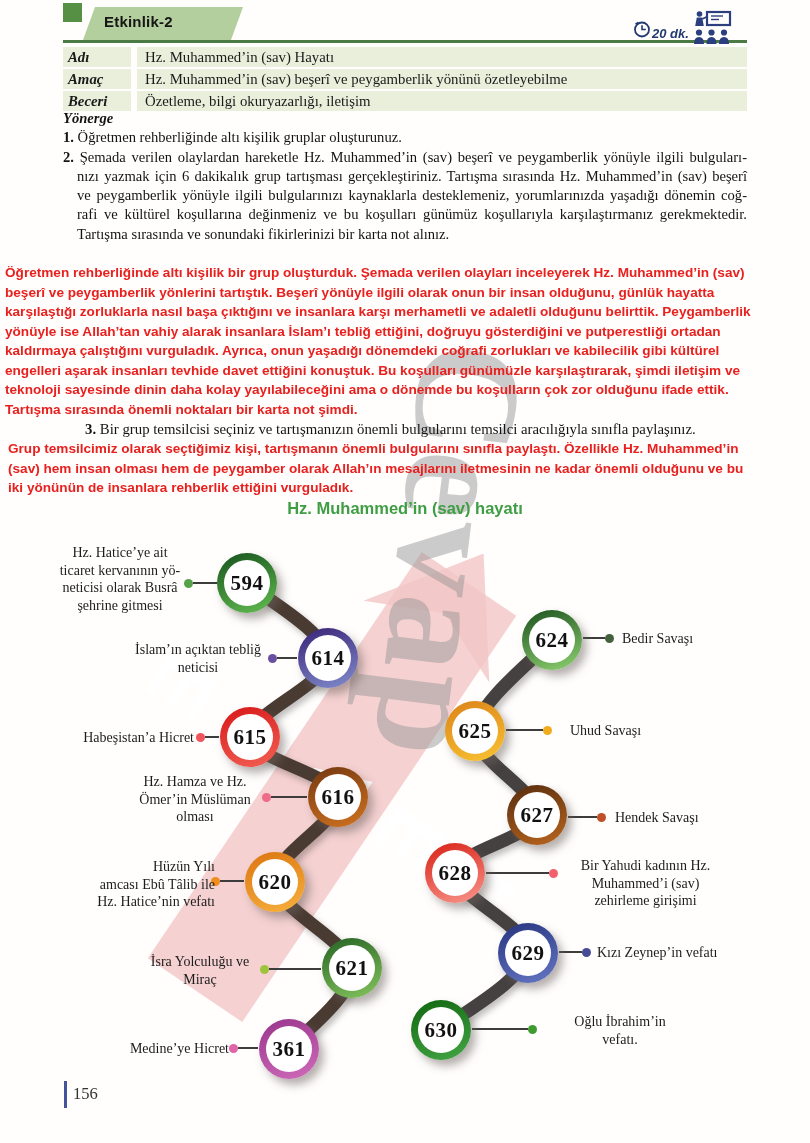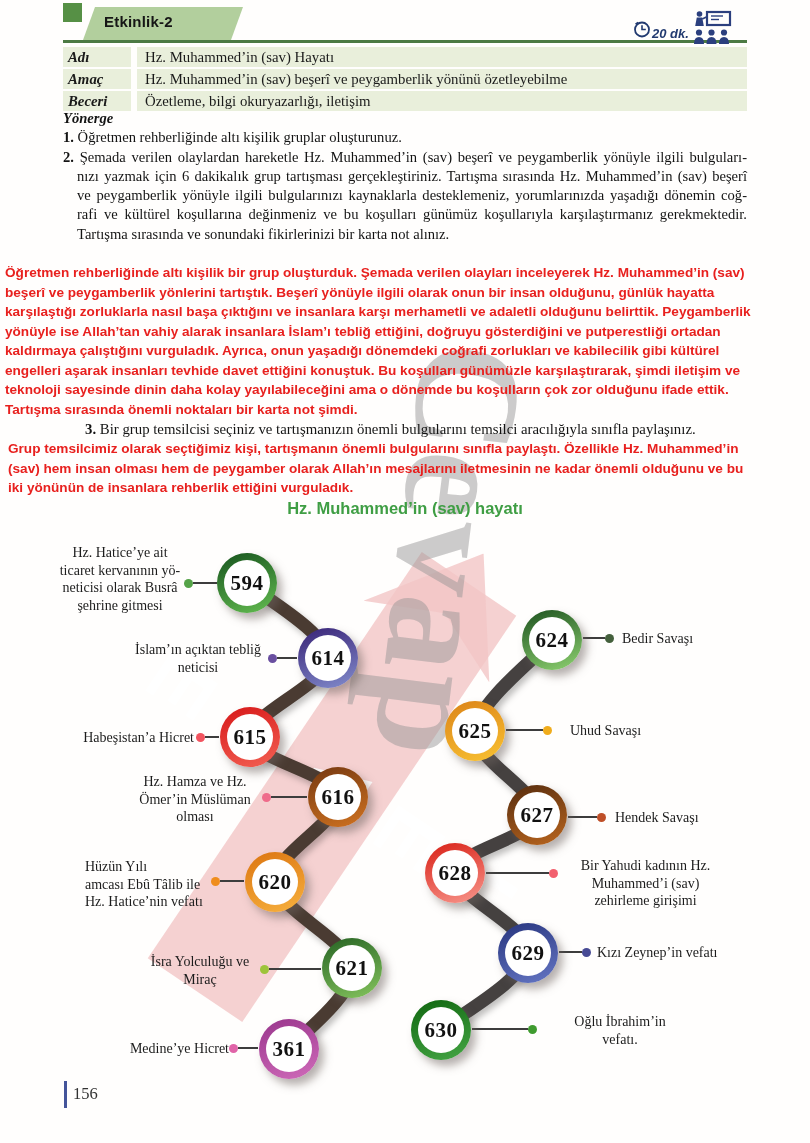--- a/index.html
+++ b/index.html
@@ -214,21 +214,21 @@
         <div>Ömer’in Müslüman</div>
         <div>olması</div>
       </div>
       <div class="tl-circle" style="left: 245px; top: 852px; background: linear-gradient(160deg, rgb(222, 122, 21) 8%, rgb(244, 171, 58) 90%);">
         <div class="tl-inner">
           <span class="tl-year">620</span>
         </div>
       </div>
       <div class="tl-dot" style="left: 210.5px; top: 876.5px; background: rgb(239, 141, 29);"></div>
       <div class="tl-conn" style="left: 220px; width: 24px; top: 880.2px;"></div>
-      <div class="tl-label" style="left: 85px; top: 858px; width: 130px; text-align: left;">
+      <div class="tl-label" style="left: 85px; top: 858px; width: 130px; text-align: right;">
         <div>Hüzün Yılı</div>
         <div>amcası Ebû Tâlib ile</div>
         <div>Hz. Hatice’nin vefatı</div>
       </div>
       <div class="tl-circle" style="left: 322px; top: 938px; background: linear-gradient(160deg, rgb(46, 107, 41) 8%, rgb(124, 187, 88) 90%);">
         <div class="tl-inner">
           <span class="tl-year">621</span>
         </div>
       </div>
       <div class="tl-dot" style="left: 259.5px; top: 964.5px; background: rgb(157, 196, 58);"></div>

